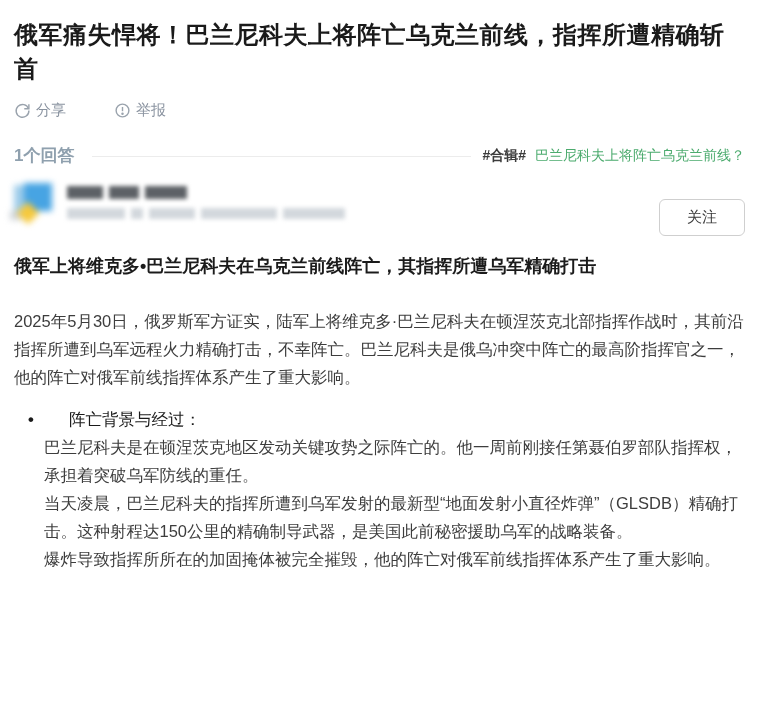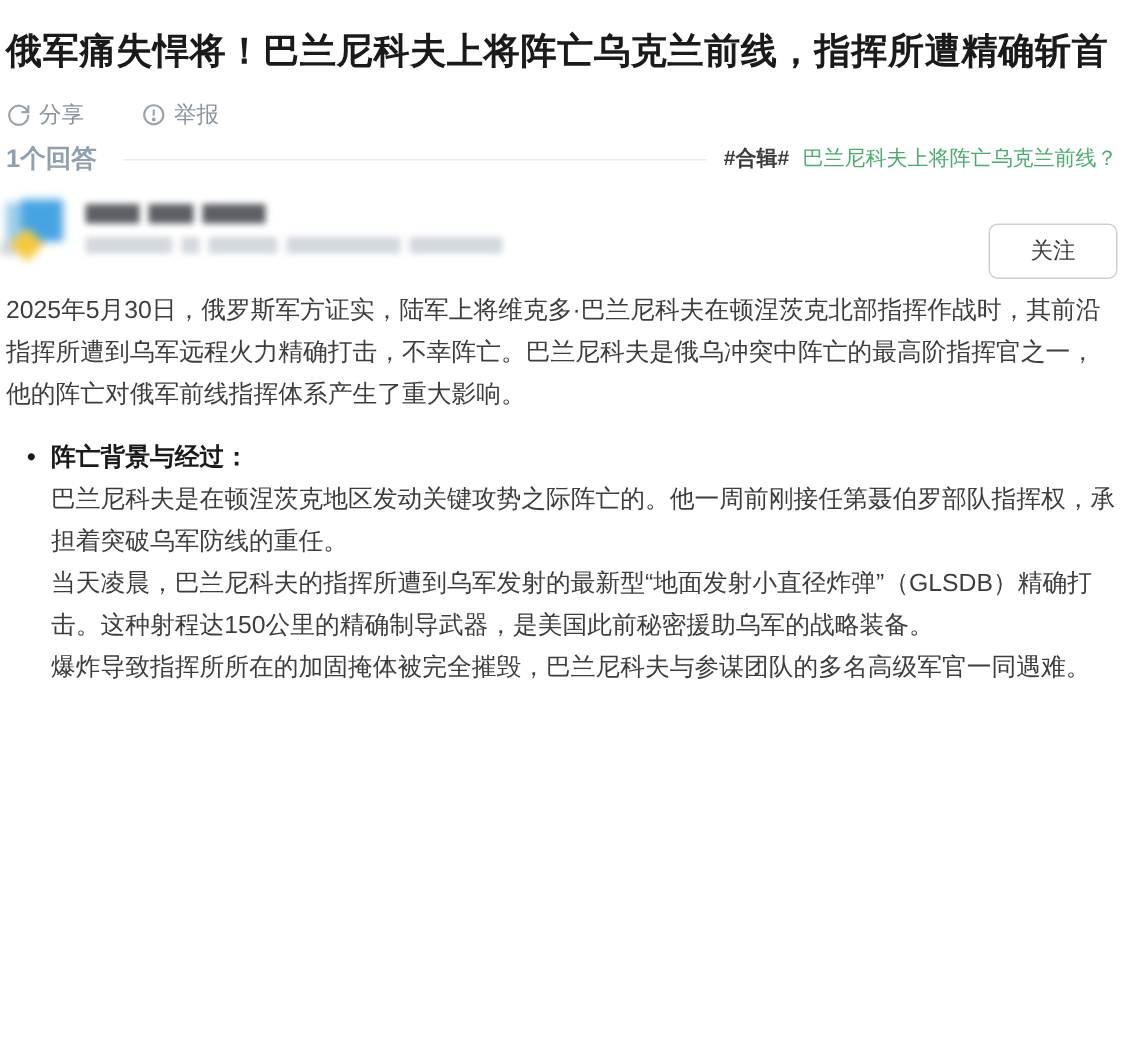--- a/index.html
+++ b/index.html
@@ -2,40 +2,40 @@
 <html><head>
 <meta charset="utf-8">
 <style>
   * { margin: 0; padding: 0; box-sizing: border-box; }
   html, body { background: #fff; }
   body {
     width: 761px; height: 704px; overflow: hidden;
     font-family: "Liberation Sans", "DejaVu Sans", sans-serif;
     color: #3d3d3d;
   }
-  .page { padding: 18px 16px 0 4px; }
+  .page { padding: 18px 16px 0 14px; }
 
   
   .q-title {
     font-size: 24px; line-height: 34px; font-weight: 700;
     color: #1a1a1a; letter-spacing: 0.5px;
   }
 
   
-  .actions { display: flex; align-items: center; gap: 38px; margin-top: 15px; }
+  .actions { display: flex; align-items: center; gap: 48px; margin-top: 15px; }
   .action-btn {
     display: inline-flex; align-items: center; gap: 5px;
     background: none; border: none; cursor: pointer;
     font-size: 15px; color: #8a93a0;
     font-family: inherit;
   }
   .action-btn svg { display: block; }
 
   
-  .answers-bar { display: flex; align-items: center; margin-top: 8px; }
+  .answers-bar { display: flex; align-items: center; margin-top: 24px; }
   .answers-count { font-size: 17px; font-weight: 700; color: #8fa0ae; flex: none; }
   .answers-rule { flex: 1; height: 1px; background: #ececec; margin: 2px 12px 0 18px; }
   .collection { flex: none; font-size: 14px; }
   .collection-tag { color: #3c3c3c; font-weight: 700; }
   .collection-link { color: #4cab6e; text-decoration: none; margin-left: 5px; }
 
   
   .answer-header { display: flex; align-items: flex-start; margin-top: 16px; }
   .avatar {
     position: relative; width: 40px; height: 40px; flex: none;
@@ -57,30 +57,30 @@
 
   .follow-btn {
     flex: none; margin-left: auto; margin-top: 16px;
     background: #fff; border: 1px solid #cfcfcf; border-radius: 6px;
     padding: 8px 27px; font-size: 15px; color: #3a3a3a;
     font-family: inherit; cursor: pointer;
   }
 
   
   .a-title { margin-top: 17px; font-size: 18px; line-height: 26px; font-weight: 700; color: #1b1b1b; }
-  .a-intro { margin-top: 7px; font-size: 16.5px; line-height: 28px; color: #3d3d3d; }
+  .a-intro { margin-top: 28px; font-size: 16.5px; line-height: 28px; color: #3d3d3d; }
 
   .a-list { margin-top: 14px; list-style: none; padding-left: 30px; font-size: 16.5px; line-height: 28px; }
   .a-list li { position: relative; }
   .a-list li + li { margin-top: 11px; }
   .a-list li::before {
     content: "\2022"; position: absolute; left: -16px; top: 0;
     color: #1a1a1a; font-weight: 700;
   }
-  .sec-heading { font-weight: 700; color: #1a1a1a; }
+  .sec-heading { font-weight: 400; color: #1a1a1a; margin-left: 25px; }
   .a-list p { margin: 0; color: #3d3d3d; }
 </style>
 </head>
 <body>
 
 <div class="page">
 
   <h1 class="q-title">俄军痛失悍将！巴兰尼科夫上将阵亡乌克兰前线，指挥所遭精确斩首</h1>
 
   <div class="actions">
@@ -131,25 +131,26 @@
         <span class="b-light" style="width:58px"></span>
         <span class="b-light" style="width:12px"></span>
         <span class="b-light" style="width:46px"></span>
         <span class="b-light" style="width:76px"></span>
         <span class="b-light" style="width:62px"></span>
       </div>
     </div>
     <button class="follow-btn">关注</button>
   </div>
 
+  <h2 class="a-title">俄军上将维克多•巴兰尼科夫在乌克兰前线阵亡，其指挥所遭乌军精确打击</h2>
 
   <p class="a-intro">2025年5月30日，俄罗斯军方证实，陆军上将维克多·巴兰尼科夫在顿涅茨克北部指挥作战时，其前沿指挥所遭到乌军远程火力精确打击，不幸阵亡。巴兰尼科夫是俄乌冲突中阵亡的最高阶指挥官之一，他的阵亡对俄军前线指挥体系产生了重大影响。</p>
 
   <ul class="a-list">
     <li>
       <span class="sec-heading">阵亡背景与经过：</span>
       <p>巴兰尼科夫是在顿涅茨克地区发动关键攻势之际阵亡的。他一周前刚接任第聂伯罗部队指挥权，承担着突破乌军防线的重任。</p>
       <p>当天凌晨，巴兰尼科夫的指挥所遭到乌军发射的最新型“地面发射小直径炸弹”（GLSDB）精确打击。这种射程达150公里的精确制导武器，是美国此前秘密援助乌军的战略装备。</p>
-      <p>爆炸导致指挥所所在的加固掩体被完全摧毁，巴兰尼科夫与参谋团队的多名高级军官一同遇难。</p>
+      <p>爆炸导致指挥所所在的加固掩体被完全摧毁，他的阵亡对俄军前线指挥体系产生了重大影响。</p>
     </li>
   </ul>
 
 </div>
 
 </body></html>

